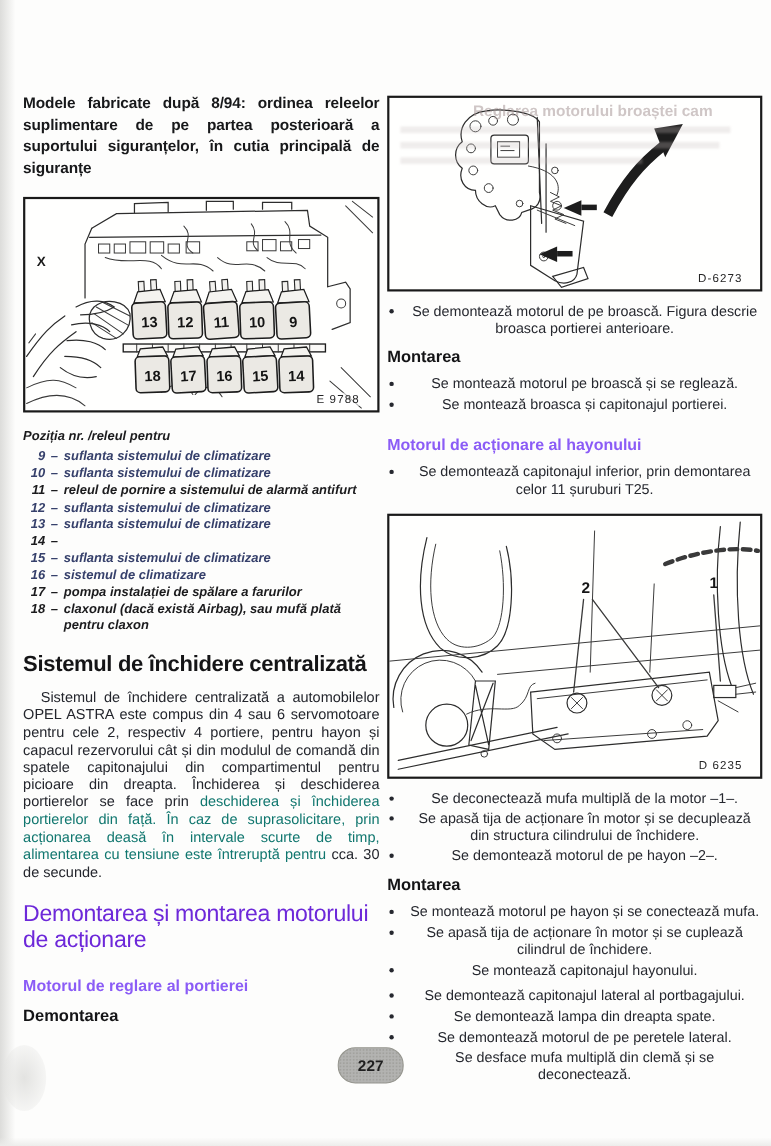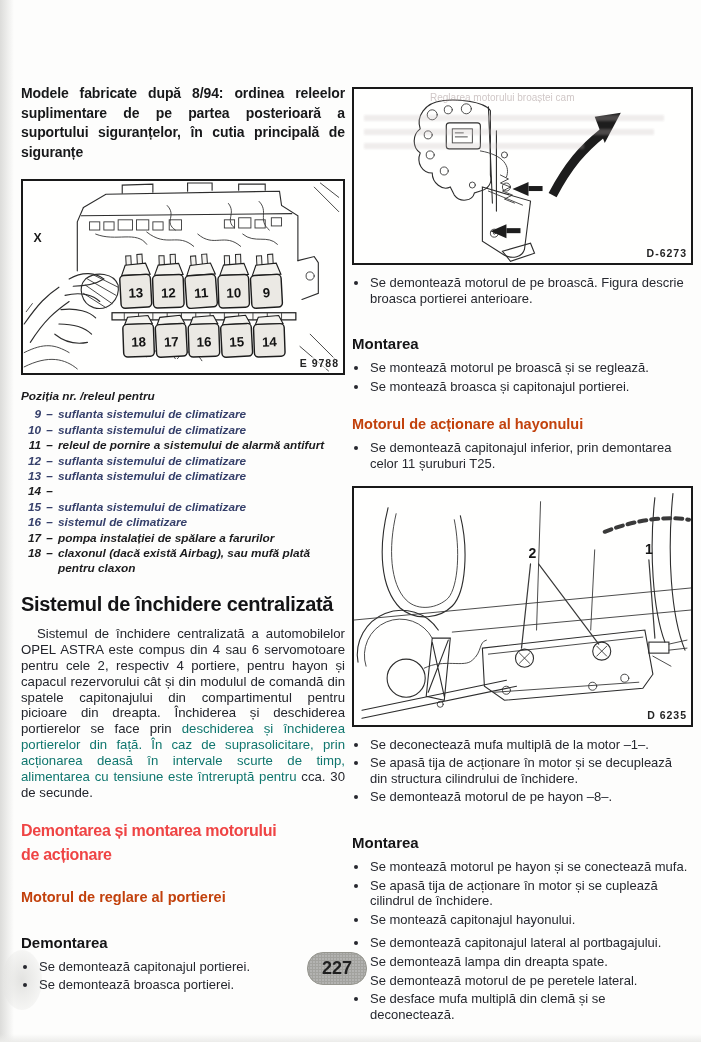--- a/index.html
+++ b/index.html
@@ -18,57 +18,57 @@
   .col-right{position:absolute;left:352px;top:87px;width:341px;}
 
   .intro{font-weight:bold;font-size:14px;line-height:19.5px;
     text-align:justify;color:#17181a;letter-spacing:-0.1px;}
 
   .figbox{border:2px solid #191919;background:#fffffe;position:relative;}
   .figbox.fuse{margin-top:17px;height:192px;}
   .figbox.d6273{height:174px;}
   .figbox.d6235{height:237px;margin-top:14px;}
   .figbox svg{display:block;width:100%;height:100%;}
-  .figcode{position:absolute;right:4px;bottom:4px;font-weight:bold;
+  .figcode{position:absolute;right:16px;bottom:4px;font-weight:normal;
     font-size:10.5px;letter-spacing:1px;color:#242424;background:rgba(255,255,255,.6);}
-  .ghost{position:absolute;top:3px;left:76px;font-weight:normal;font-size:10px;
+  .ghost{position:absolute;top:3px;left:76px;font-weight:bold;font-size:14px;
     color:#a08f8f;opacity:.5;filter:blur(.7px);white-space:nowrap;}
   .gbar{position:absolute;height:6px;background:#c9bfbf;opacity:.28;filter:blur(1px);}
 
   .legend{margin-top:14px;font-size:11.8px;font-weight:bold;line-height:15.4px;color:#1b1b1d;font-style:italic;}
   .legend-title{margin-bottom:3px;}
   .lrow{display:flex;}
   .lnum{width:20px;text-align:right;flex:none;}
   .ldash{width:17px;text-align:center;flex:none;}
   .ltxt{flex:1;}
   .lrow.blue .ltxt,.lrow.blue .lnum,.lrow.blue .ldash{color:#36406b;}
 
   h1{font-size:20px;letter-spacing:-0.3px;margin:16px 0 0;
      font-weight:bold;color:#141416;white-space:nowrap;}
-  .h1line{font-size:16px;letter-spacing:-0.3px;font-weight:bold;
-     color:#ef4444;line-height:24px;white-space:nowrap;}
+  .h1line{font-size:21px;letter-spacing:-0.3px;font-weight:normal;
+     color:#6d28d9;line-height:24px;white-space:nowrap;}
   .h1block{margin-top:18px;}
-  h3{font-size:14.5px;margin:22px 0 0;font-weight:bold;color:#c2410c;white-space:nowrap;}
+  h3{font-size:14.5px;margin:22px 0 0;font-weight:bold;color:#8b5cf6;white-space:nowrap;}
   h3.tight{font-size:14px;}
-  h4{font-size:15px;margin:29px 0 0;font-weight:bold;color:#141416;}
+  h4{font-size:15px;margin:10px 0 0;font-weight:bold;color:#141416;}
 
   .para{margin-top:10px;font-size:13.2px;line-height:15.9px;
     text-align:justify;text-indent:16px;color:#23252c;}
   .para .tint{color:#0f766e;}
 
   ul.bul{margin:8px 0 0;padding-left:17px;font-size:13px;line-height:15.6px;
     color:#26282f;list-style:disc;}
-  ul.bul li{margin-top:3px;padding-left:1px;}
+  ul.bul li{margin-top:3px;padding-left:1px;text-align:center;}
 
   .pagepill{position:absolute;left:307px;top:952px;width:58px;height:31px;
     border-radius:16px;background:#b3b3b1;border:1px solid #96968f;
     background-image:radial-gradient(#a2a29e 1px,rgba(0,0,0,0) 1.2px);
     background-size:3px 3px;
     display:flex;align-items:center;justify-content:center;
-    font-weight:bold;font-size:18px;color:#1f1f1f;}
+    font-weight:bold;font-size:14px;color:#1f1f1f;}
 
   .sk{stroke:#2d2d2d;fill:none;stroke-width:1.1;stroke-linecap:round;}
   .skl{stroke:#3a3a3a;fill:none;stroke-width:0.9;stroke-linecap:round;}
   .relay-front{fill:#ebe9e4;stroke:#1d1d1d;stroke-width:1.4;}
   .relay-cap{fill:#f4f3ef;stroke:#1d1d1d;stroke-width:1.1;}
   .pin{fill:#f2f1ee;stroke:#2a2a2a;stroke-width:1;}
   .rnum{font:bold 13px "Liberation Sans",sans-serif;fill:#131313;text-anchor:middle;}
   .xlab{font:bold 12px "Liberation Sans",sans-serif;fill:#1a1a1a;}
   .callout{font:bold 14px "Liberation Sans",sans-serif;fill:#161616;text-anchor:middle;}
   .fillink{fill:#1d1d1d;stroke:none;}
@@ -248,24 +248,20 @@
 
   <p class="para"><span>Sistemul de închidere centralizată a automobilelor OPEL ASTRA este compus din 4 sau 6 servomotoare pentru cele 2, respectiv 4 portiere, pentru hayon și capacul rezervorului cât și din modulul de comandă din spatele capitonajului din compartimentul pentru picioare din dreapta. Închiderea și deschiderea portierelor se face prin </span><span class="tint">deschiderea și închiderea portierelor din față. În caz de suprasolicitare, prin acționarea deasă în intervale scurte de timp, alimentarea cu tensiune este întreruptă pentru </span><span>cca. 30 de secunde.</span></p>
 
   <div class="h1block">
     <div class="h1line">Demontarea și montarea motorului</div>
     <div class="h1line">de acționare</div>
   </div>
 
   <h3>Motorul de reglare al portierei</h3>
   <h4>Demontarea</h4>
-  <ul class="bul">
-    <li>Se demontează capitonajul portierei.</li>
-    <li>Se demontează broasca portierei.</li>
-  </ul>
 </div>
 
 <div class="col-right">
 
   <div class="figbox d6273">
     <div class="ghost">Reglarea motorului broaștei cam</div>
     <div class="gbar" style="left:10px;top:26px;width:300px;"></div>
     <div class="gbar" style="left:10px;top:40px;width:290px;"></div>
     <div class="gbar" style="left:10px;top:54px;width:220px;"></div>
     <svg viewBox="0 0 336 170">
@@ -360,21 +356,21 @@
       <path class="skl" d="M70,178 C90,168 110,178 118,170 C128,162 124,152 132,150"></path>
       <path class="sk" d="M8,220 L152,190 M8,228 L162,196"></path>
       <circle class="skl" cx="86" cy="214" r="3"></circle>
     </svg>
     <span class="figcode">D 6235</span>
   </div>
 
   <ul class="bul" style="margin-top:10px;">
     <li>Se deconectează mufa multiplă de la motor –1–.</li>
     <li>Se apasă tija de acționare în motor și se decuplează din structura cilindrului de închidere.</li>
-    <li>Se demontează motorul de pe hayon –8–.</li>
+    <li>Se demontează motorul de pe hayon –2–.</li>
   </ul>
 
   <h4>Montarea</h4>
   <ul class="bul">
     <li>Se montează motorul pe hayon și se conectează mufa.</li>
     <li>Se apasă tija de acționare în motor și se cuplează cilindrul de închidere.</li>
     <li>Se montează capitonajul hayonului.</li>
   </ul>
 
   <ul class="bul">

